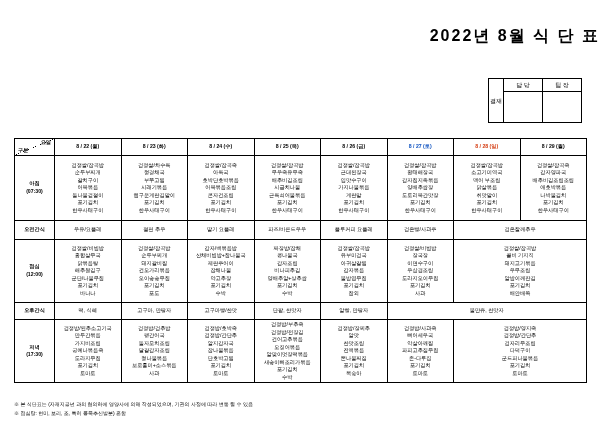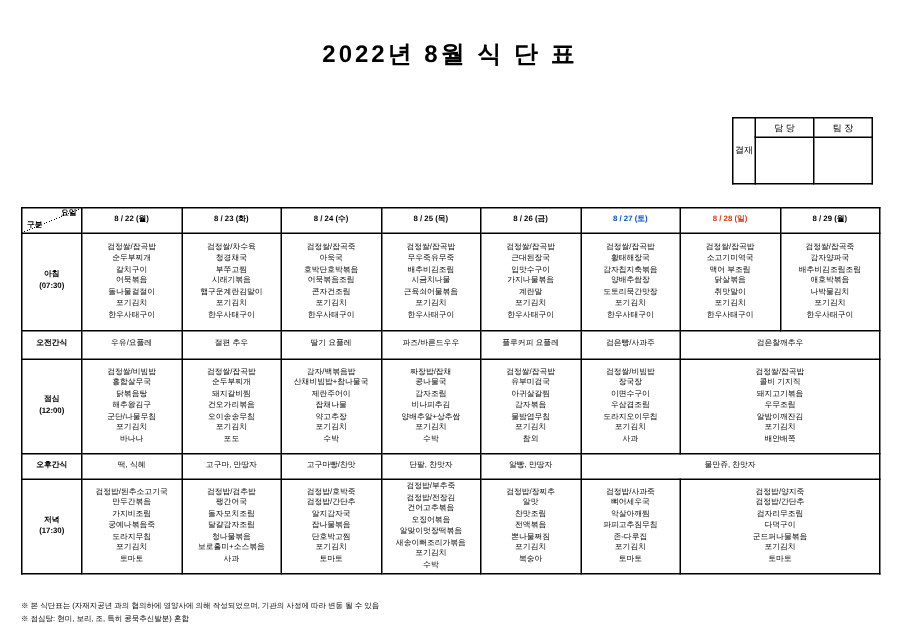--- a/index.html
+++ b/index.html
@@ -5,21 +5,21 @@
   html,body{margin:0;padding:0;}
   body{
     width:600px;height:424px;
     background:#ffffff;
     font-family:"Liberation Sans", sans-serif;
     color:#000;
     overflow:hidden;
   }
   .page{position:relative;width:600px;height:424px;box-sizing:border-box;padding:0;}
   .title{
-    text-align:center;
+    text-align:right;
     font-size:16px;
     font-weight:bold;
     letter-spacing:2px;
     margin-top:26px;
     margin-bottom:0;
   }
   .approval{
     position:absolute;
     right:18px;top:52px;
     border-collapse:collapse;

